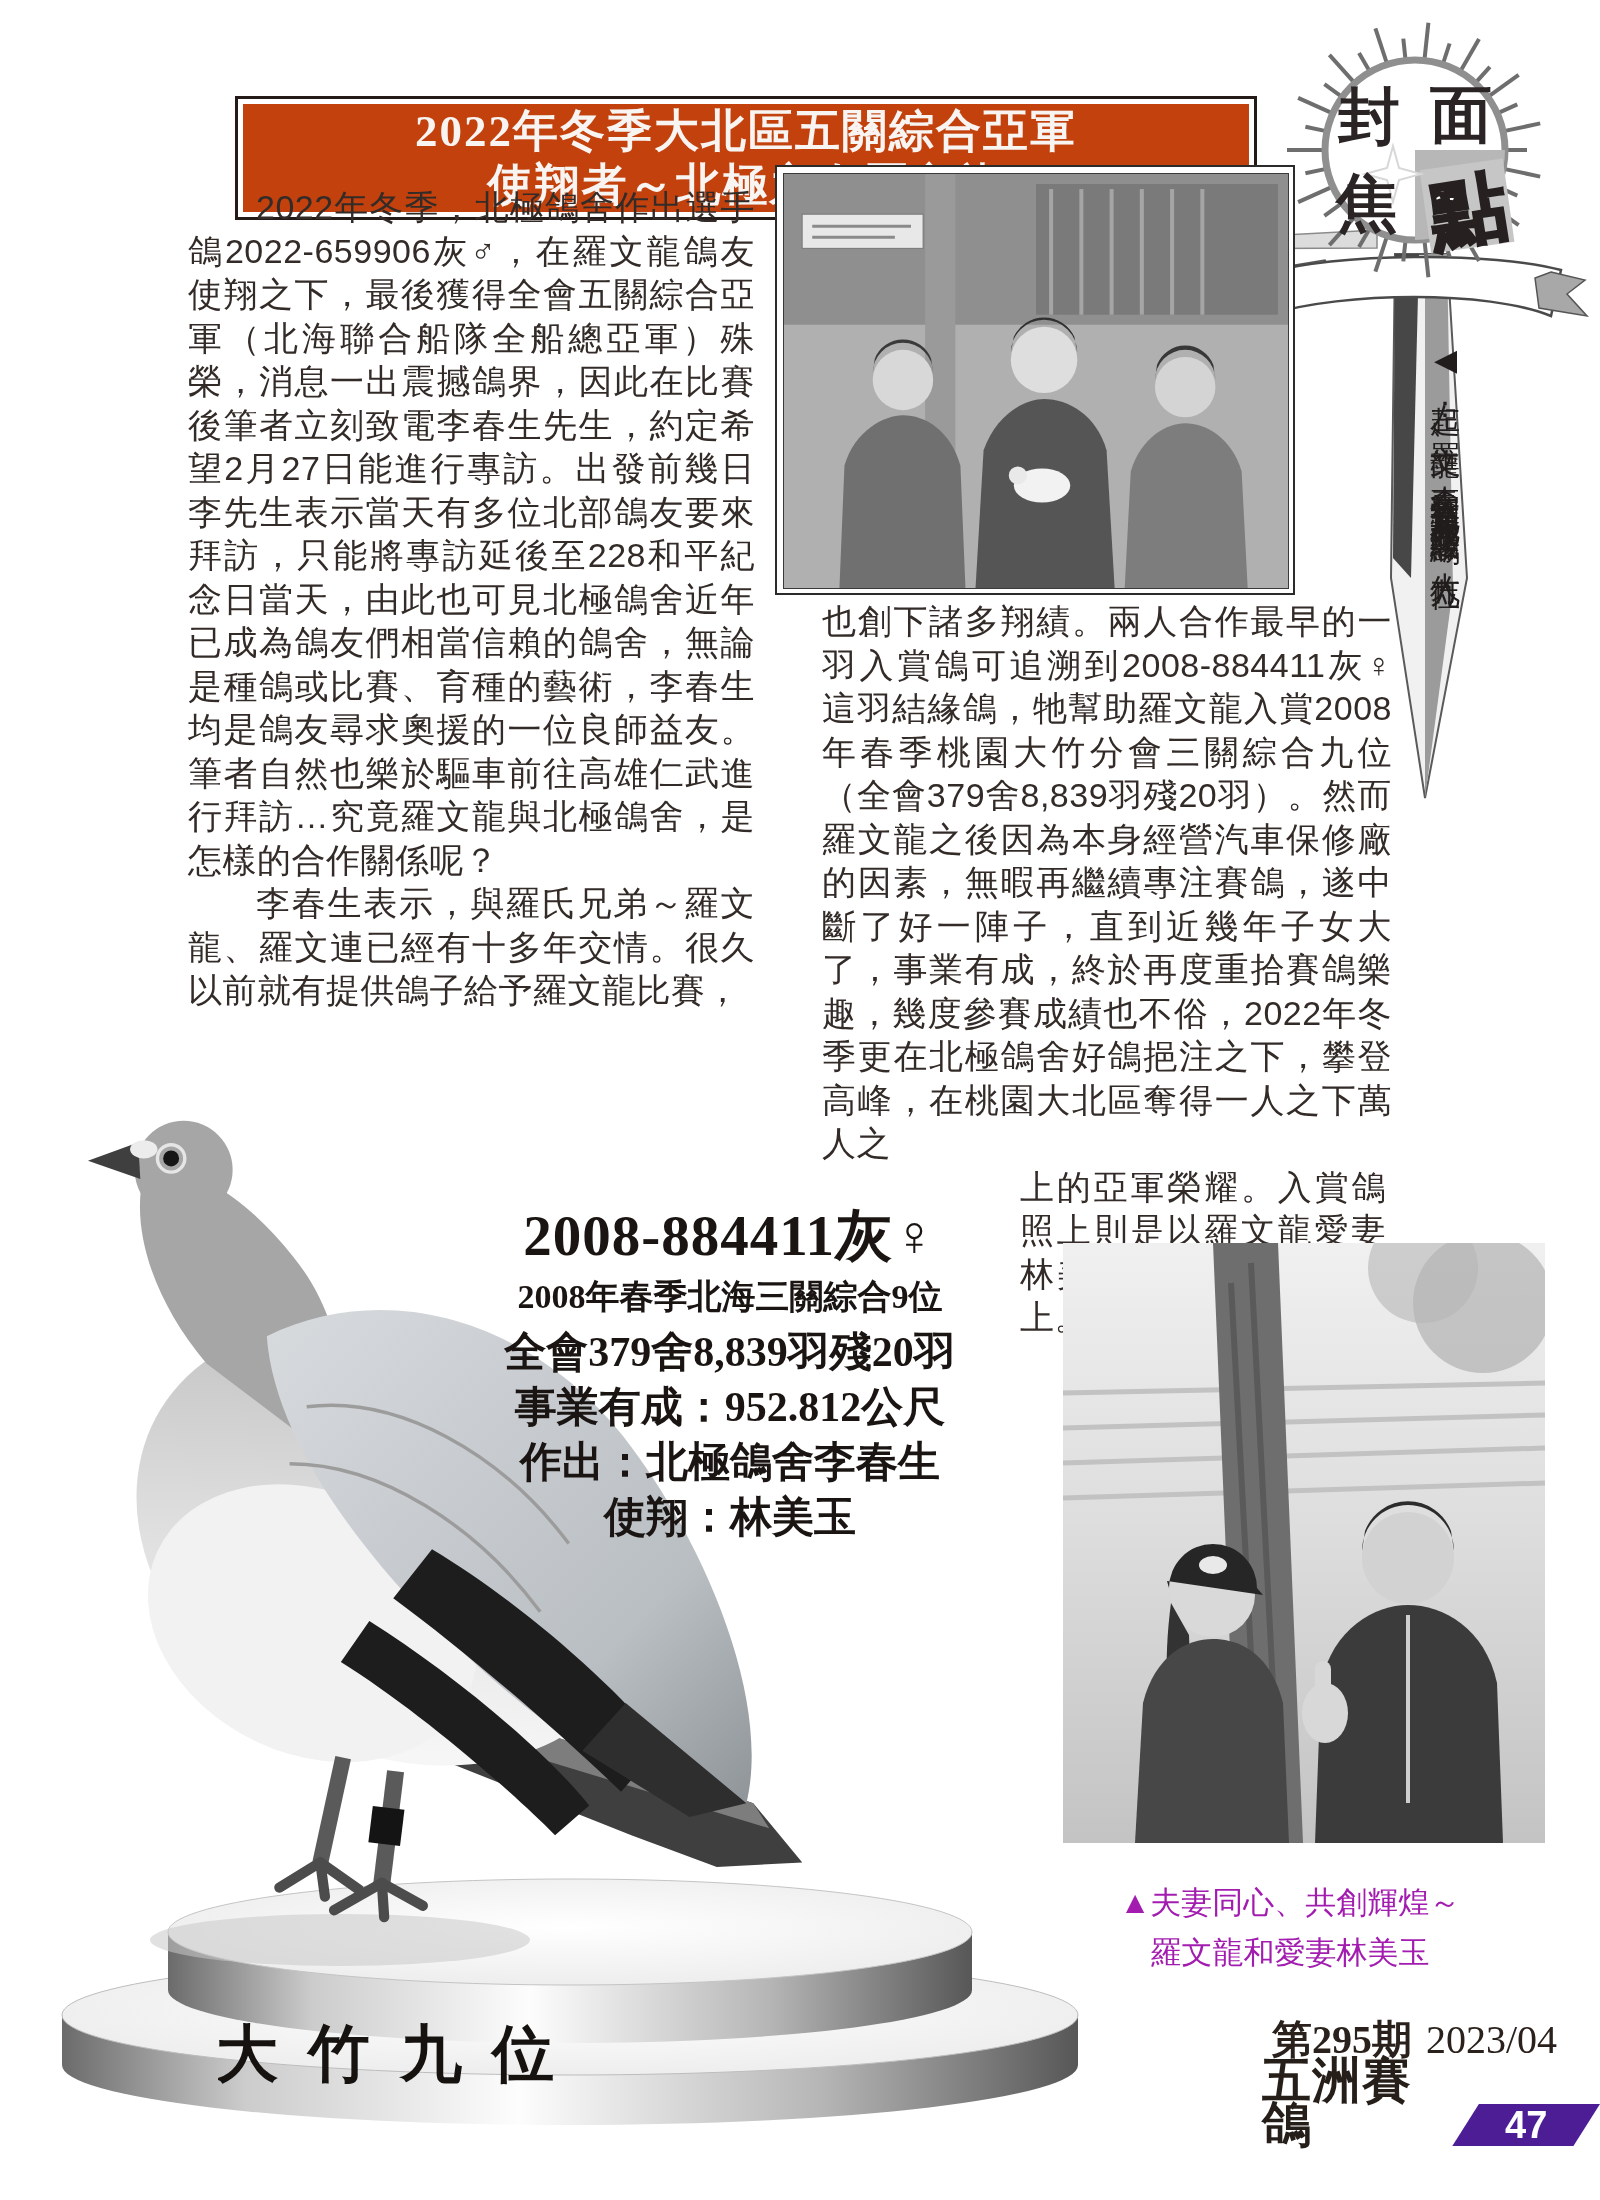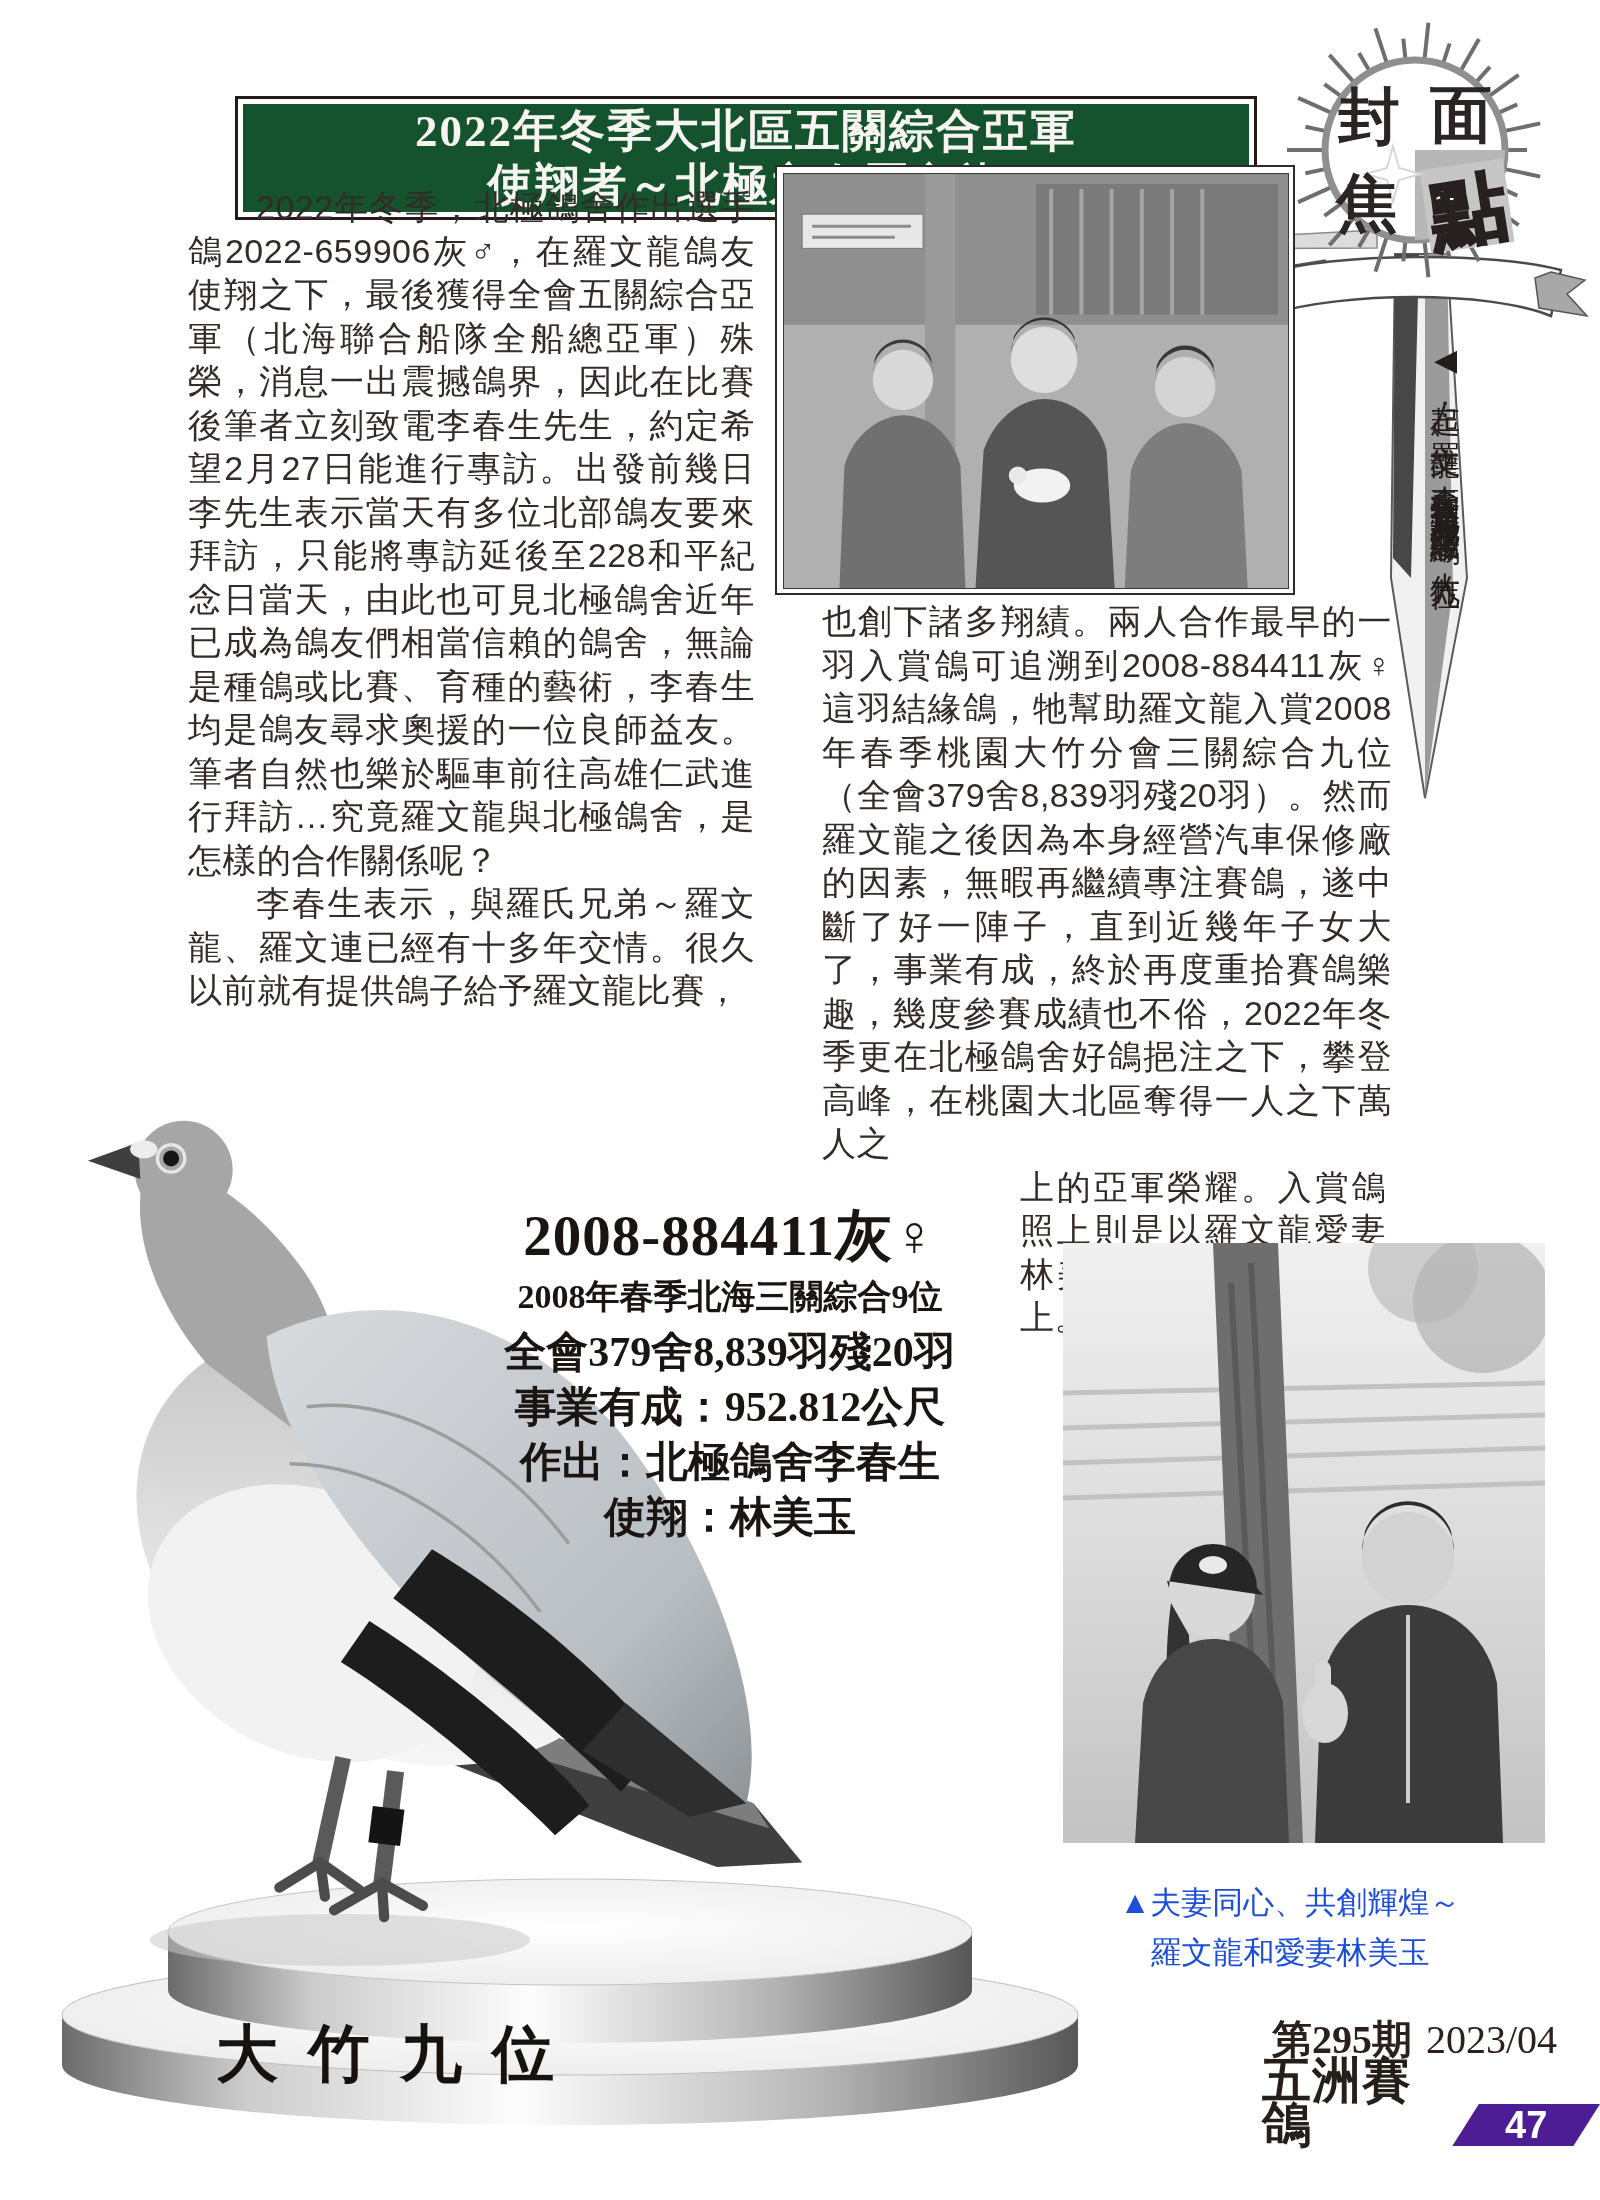--- a/index.html
+++ b/index.html
@@ -2,21 +2,21 @@
 <html><head>
 <meta charset="utf-8">
 <style>
   html,body{margin:0;padding:0;background:#e9e9e9;}
   .page{position:relative;width:1600px;height:2200px;margin:0 auto;background:#ffffff;overflow:hidden;
         font-family:"Liberation Sans","DejaVu Sans",sans-serif;color:#332b28;}
 
   
   .title-box{position:absolute;left:235px;top:96px;width:1022px;height:124px;
              border:3px solid #241b19;background:#ffffff;padding:5px;box-sizing:border-box;}
-  .title-box-inner{width:100%;height:100%;background:#14532d;display:flex;flex-direction:column;
+  .title-box-inner{width:100%;height:100%;background:#c2410c;display:flex;flex-direction:column;
              align-items:center;justify-content:center;}
   .title-line{color:#f7f4f1;font-family:"Liberation Serif","DejaVu Serif",serif;font-weight:700;
              font-size:45px;line-height:54px;letter-spacing:2px;white-space:nowrap;}
 
   
   .badge-svg{position:absolute;left:995px;top:18px;width:605px;height:800px;}
   .badge-char{font-family:"Liberation Serif","DejaVu Serif",serif;font-weight:700;}
 
   
   .left-col{position:absolute;left:188px;top:186px;width:567px;font-size:34px;line-height:43.5px;
@@ -48,21 +48,21 @@
   .pigeon-svg{position:absolute;left:56px;top:1065px;width:752px;height:900px;z-index:3;}
   .pedestal-svg{position:absolute;left:40px;top:1858px;width:1060px;height:300px;z-index:2;}
   .pedestal-label{position:absolute;left:165px;top:2012px;width:470px;text-align:center;z-index:4;
                   font-family:"Liberation Serif","DejaVu Serif",serif;font-weight:700;font-size:62px;
                   letter-spacing:30px;color:#151210;}
 
   
   .couple-photo{position:absolute;left:1063px;top:1243px;width:482px;height:600px;}
   .couple-photo svg{display:block;width:100%;height:100%;}
   .couple-caption{position:absolute;left:1075px;top:1878px;width:430px;text-align:center;
-                  font-family:"Liberation Serif","DejaVu Serif",serif;font-size:31px;line-height:50px;color:#1d4ed8;}
+                  font-family:"Liberation Serif","DejaVu Serif",serif;font-size:31px;line-height:50px;color:#a21caf;}
 
   
   .issue-line{position:absolute;left:1272px;top:2012px;white-space:nowrap;
               font-family:"Liberation Serif","DejaVu Serif",serif;font-size:40px;color:#2a211c;}
   .issue-line .issue{font-weight:700;margin-right:14px;}
   .logo-row{position:absolute;left:1262px;top:2058px;display:flex;align-items:flex-end;z-index:6;}
   .magazine-logo{font-family:"Liberation Sans","DejaVu Sans",sans-serif;font-weight:900;font-size:49px;
                  letter-spacing:1px;color:#261e19;line-height:44px;}
   .page-swoosh{margin-left:-4px;width:152px;height:42px;background:#4c1d95;
                clip-path:polygon(18% 0,100% 0,82% 100%,0 100%);

